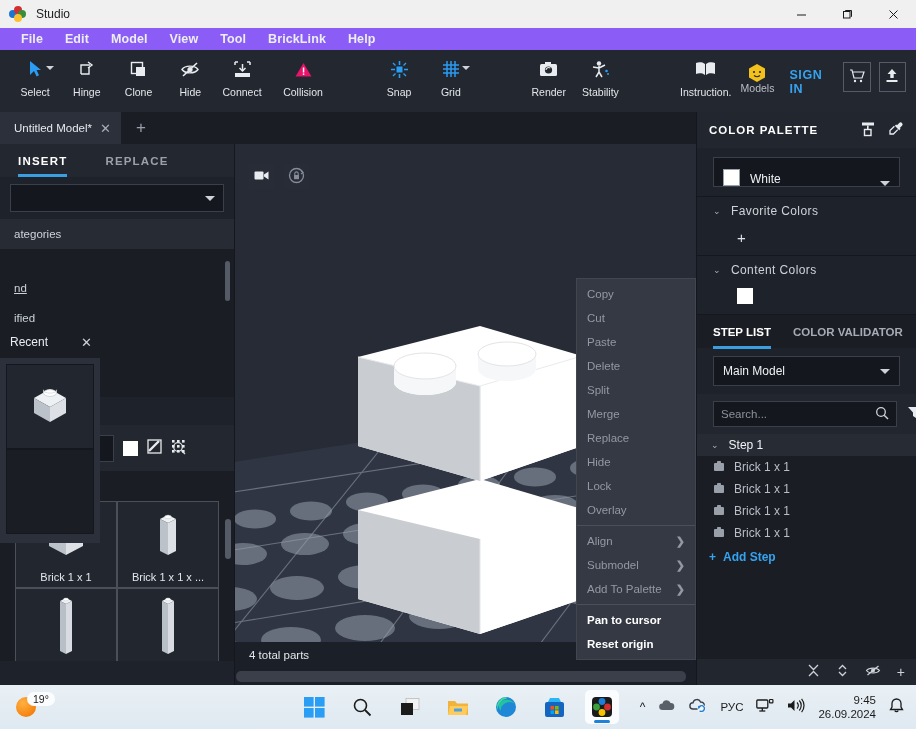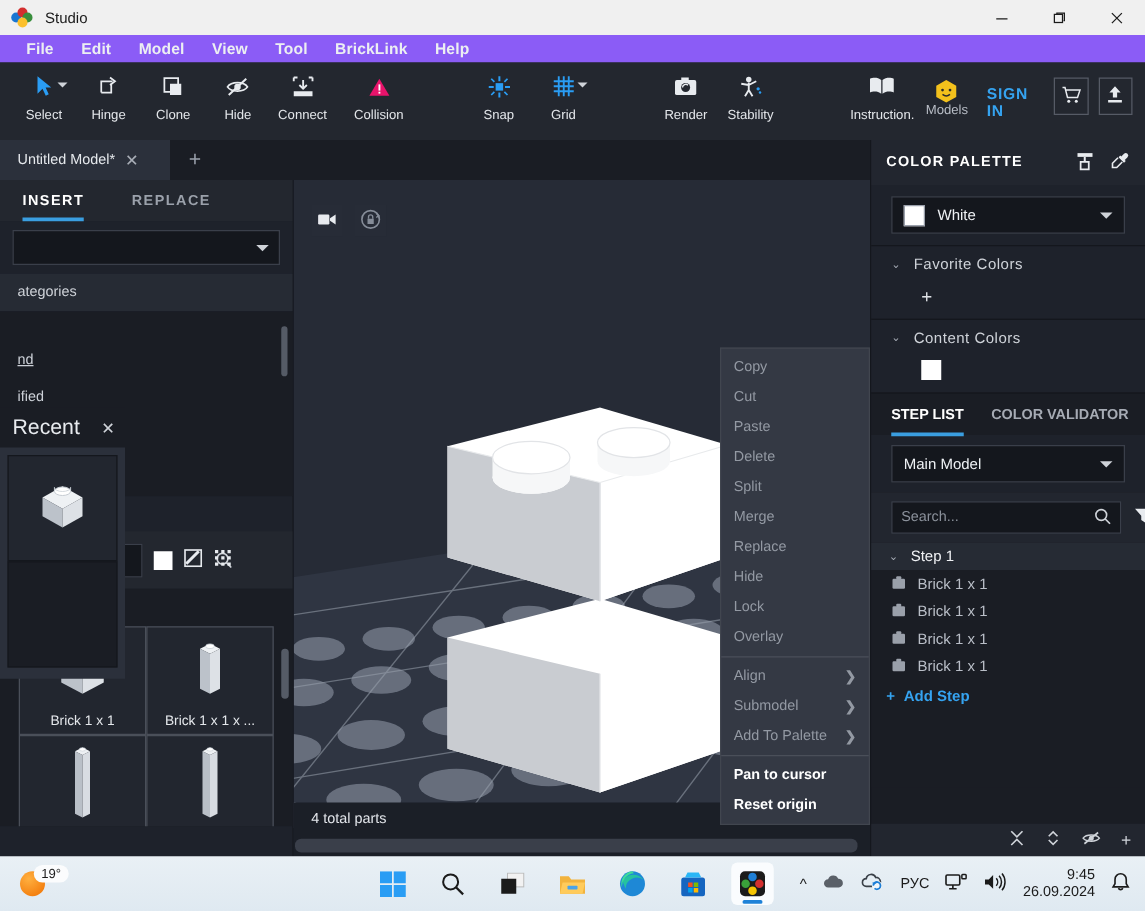--- a/index.html
+++ b/index.html
@@ -67,21 +67,21 @@
     align-items: center; justify-content: center; margin-left: 8px; margin-top: 6px;
   }
 
   
   .tabstrip {
     position: absolute; top: 112px; left: 0; width: 916px; height: 32px;
     background: #1a1d24; display: flex; align-items: stretch;
   }
   .doctab {
     background: #2b303b; display: flex; align-items: center; gap: 8px;
-    padding: 0 25px 0 14px; font-size: 11.5px; color: #e6e9ed;
+    padding: 0 10px 0 14px; font-size: 11.5px; color: #e6e9ed;
   }
   .doctab .x { color: #a8adb6; font-size: 13px; cursor: pointer; }
   .newtab { width: 40px; display: flex; align-items: center; justify-content: center;
             color: #9aa0ab; font-size: 17px; cursor: pointer; }
   .tabnav { margin-left: auto; display: flex; align-items: center; gap: 14px;
             padding: 0 14px; border-left: 1px solid #31353f; }
   .tabnav span { color: #7e848f; font-size: 10px; cursor: pointer; }
 
   
   .leftpanel {
@@ -132,21 +132,21 @@
   .partcell .pimg { flex: 1; display: flex; align-items: center; justify-content: center; width: 100%; }
   .partcell .plbl { font-size: 11px; color: #e4e7eb; white-space: nowrap;
                     overflow: hidden; text-overflow: ellipsis; max-width: 92px; }
   .partscroll { position: absolute; right: 3px; top: 48px; width: 6px; height: 40px;
                 background: #555b66; border-radius: 3px; }
 
   
   .recentpop { position: absolute; left: 0; top: 182px; width: 100px; z-index: 40; }
   .recenthead { height: 32px; background: #1a1d24; display: flex; align-items: center;
                 padding: 0 8px 0 10px; }
-  .recenthead .rtitle { font-size: 17px; color: #e8ebef; }
+  .recenthead .rtitle { font-size: 12px; color: #e8ebef; }
   .recenthead .rx { margin-left: auto; color: #cfd3d9; font-size: 13px; cursor: pointer; }
   .recentbody { background: #2b303b; padding: 6px; height: 185px; }
   .recentcell { height: 85px; border: 1px solid #14171d; background: #22262f;
                 display: flex; align-items: center; justify-content: center; }
   .recentcell.empty { background: #1a1d24; }
 
   
   .viewport { position: absolute; top: 144px; left: 235px; width: 461px; height: 541px;
               background: #262b36; overflow: hidden; }
   .vp-tools { position: absolute; top: 20px; left: 14px; display: flex; gap: 10px; z-index: 5; }
@@ -171,21 +171,21 @@
 
   
   .rightpanel { position: absolute; top: 112px; left: 696px; width: 220px; height: 573px;
                 background: #1a1d24; border-left: 1px solid #14171d; }
   .rp-header { height: 36px; background: #22262f; display: flex; align-items: center;
                padding: 0 12px; }
   .rp-header .rp-title { font-size: 11.5px; font-weight: bold; letter-spacing: 1px; color: #fff; }
   .rp-header .hicons { margin-left: auto; display: flex; gap: 12px; }
   .colorsel-wrap { height: 48px; background: #1e222b; display: flex; align-items: center; padding: 0 16px; }
   .colorsel { flex: 1; height: 30px; background: #14171d; border: 1px solid #3a3f4a;
-              display: flex; align-items: center; gap: 10px; padding: 0 9px; }
+              display: flex; align-items: flex-end; gap: 10px; padding: 0 9px; }
   .swatch { width: 17px; height: 17px; background: #fff; border: 1px solid #9aa0ab; }
   .colorsel .cname { font-size: 12px; color: #eef1f4; }
   .colorsel .dcaret { margin-left: auto; width: 0; height: 0;
     border-left: 5px solid transparent; border-right: 5px solid transparent;
     border-top: 5px solid #cfd3d9; }
   .section { background: #1e222b; border-top: 1px solid #14171d; padding-bottom: 6px; }
   .sec-head { height: 28px; display: flex; align-items: center; gap: 10px; padding-left: 16px;
               font-size: 12px; color: #cfd3d9; letter-spacing: .4px; }
   .chev { font-size: 9px; color: #aab0ba; }
   .sec-body { padding-left: 40px; min-height: 24px; display: flex; align-items: center; }

